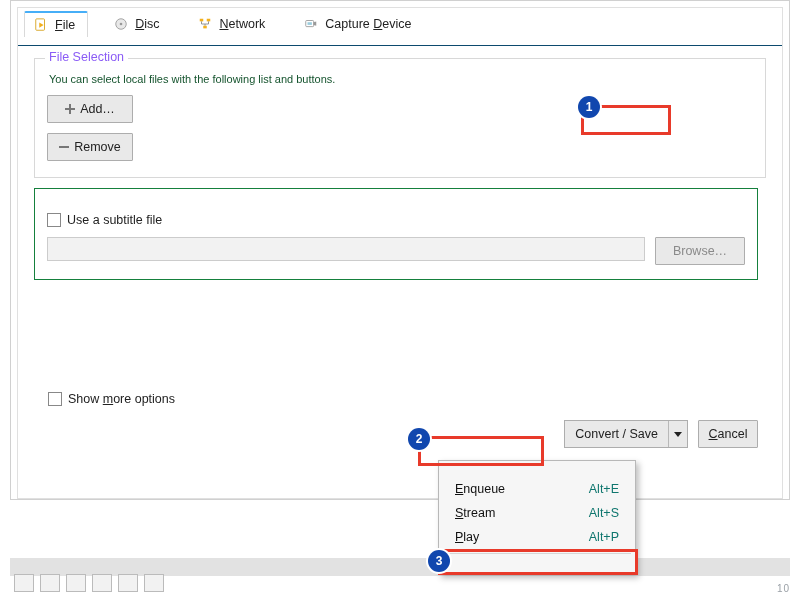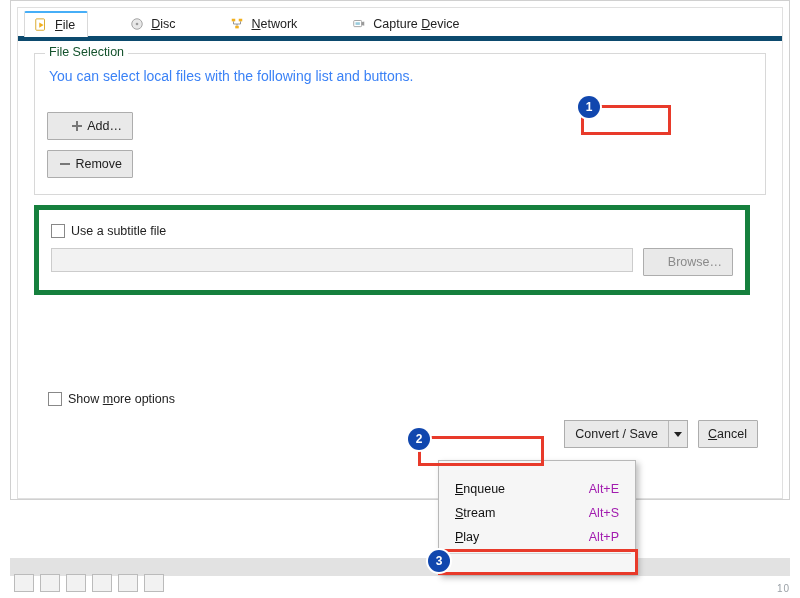--- a/index.html
+++ b/index.html
@@ -1,51 +1,51 @@
 <!DOCTYPE html>
 <html><head>
 <meta charset="utf-8">
 <style>
   * { box-sizing: border-box; font-family: "Segoe UI", Tahoma, sans-serif; }
   body { margin: 0; padding: 0; width: 800px; height: 598px; background: #fff; position: relative; overflow: hidden; }
   .frame { position: absolute; left: 10px; top: 0; right: 10px; border: 1px solid #d0d0d0; background: #fff; padding: 6px 6px 0 6px; }
   .dialog-body { background: #fff; border: 1px solid #e0e0e0; padding: 0 0 60px 0; }
-  .tabstrip { display: flex; border-bottom: 5px solid #0c4a6e; gap: 16px; padding: 2px 0 0 6px; }
+  .tabstrip { display: flex; border-bottom: 1px solid #0c4a6e; gap: 0; padding: 2px 0 9px 6px; }
   .tab { display: inline-flex; align-items: center; gap: 6px; padding: 4px 12px 4px 8px; font-size: 12.5px; color: #222; background: #f0f0f0; border: 1px solid transparent; border-bottom: none; margin-right: 16px; cursor: default; }
   .tab.active { background: #fff; border-color: #d9d9d9; border-top: 2px solid #46aef7; border-radius: 2px 2px 0 0; position: relative; top: 1px; }
   .tab.active .tab-label { position: relative; }
   .icon { width: 16px; height: 16px; display: inline-flex; align-items: center; justify-content: center; }
   .group { margin: 12px 16px 0 16px; border: 1px solid #d8d8d8; padding: 14px 12px 16px 12px; position: relative; }
-  .group-title { position: absolute; top: -9px; left: 10px; background: #fff; padding: 0 4px; font-size: 12.5px; color: #14532d; }
-  .subtext { font-size: 14px; color: #3b82f6; margin: 0 0 28px 2px; }
+  .group-title { position: absolute; top: -9px; left: 10px; background: #fff; padding: 0 4px; font-size: 12.5px; color: #8b5cf6; }
+  .subtext { font-size: 11px; color: #14532d; margin: 0 0 10px 2px; }
   .file-row { display: flex; gap: 10px; }
   .file-list { flex: 1; min-height: 108px; background: #fff; border: 1px solid #a8a8a8; padding: 2px 4px; font-size: 12.5px; color: #222; line-height: 1.45; overflow: hidden; }
   .file-item { white-space: nowrap; overflow: hidden; text-overflow: ellipsis; }
   .side-btns { width: 86px; display: flex; flex-direction: column; gap: 10px; }
-  .winbtn { display: inline-flex; align-items: center; justify-content: flex-end; gap: 5px; height: 28px; padding: 0 10px; font-size: 12.5px; color: #222; background: #e9e9e9; border: 1px solid #adadad; border-radius: 1px; cursor: default; }
+  .winbtn { display: inline-flex; align-items: center; justify-content: center; gap: 5px; height: 28px; padding: 0 10px; font-size: 12.5px; color: #222; background: #e9e9e9; border: 1px solid #adadad; border-radius: 1px; cursor: default; }
   .winbtn:disabled, .winbtn.disabled { color: #8a8a8a; }
-  .subtitle-group { margin: 10px 32px 0 16px; border: 5px solid #15803d; padding: 14px 12px 14px 12px; }
+  .subtitle-group { margin: 10px 24px 0 16px; border: 1px solid #15803d; padding: 24px 12px 14px 12px; }
   .chk-row { display: flex; align-items: center; gap: 6px; font-size: 12.5px; color: #222; }
   .chk { width: 14px; height: 14px; border: 1px solid #888; background: #fff; }
   .sub-input-row { display: flex; gap: 10px; margin-top: 10px; }
   .sub-input { flex: 1; height: 24px; background: #f2f2f2; border: 1px solid #ccc; }
   
   .options-row { position: absolute; left: 30px; bottom: 92px; display: flex; align-items: center; gap: 6px; font-size: 12.5px; color: #222; }
   .bottom-btns { position: absolute; right: 24px; bottom: 50px; display: flex; gap: 10px; align-items: center; }
   .split-btn { display: inline-flex; height: 28px; border: 1px solid #adadad; background: #e9e9e9; }
   .split-left { padding: 0 10px; display: inline-flex; align-items: center; font-size: 12.5px; color: #222; border-right: 1px solid #b8b8b8; }
   .split-right { width: 18px; display: inline-flex; align-items: center; justify-content: center; }
   .triangle-down { width: 0; height: 0; border-left: 4px solid transparent; border-right: 4px solid transparent; border-top: 5px solid #222; }
   
   .menu { position: absolute; right: 108px; bottom: -110px; width: 200px; background: #f6f6f6; border: 1px solid #b8b8b8; box-shadow: 3px 3px 6px rgba(0,0,0,.25); padding: 16px 2px; }
   
   .menu.body-abs { position: absolute; left: 438px; top: 460px; right: auto; bottom: auto; }
   .menu-item { display: flex; justify-content: space-between; padding: 5px 14px; font-size: 12.5px; color: #111; align-items: center; }
   .menu-item .il { }
-  .menu-item .sc { color: #a21caf; }
+  .menu-item .sc { color: #0f766e; }
   .menu-sep { height: 1px; background: #d6d6d6; margin: 4px 2px; }
   .menu-item.hot { background: #bfe1fb; }
   
   .redbox { position: absolute; border: 3px solid #e83a2a; pointer-events: none; }
   
   .badge { position: absolute; width: 22px; height: 22px; border-radius: 50%; background: #1147ae; color: #fff; font-weight: bold; font-size: 12px; display: flex; align-items: center; justify-content: center; box-shadow: 0 0 0 2px #fff; }
   
   .bg-bar { position: absolute; left: 10px; right: 10px; bottom: 22px; height: 18px; background: #e2e2e2; }
   .bg-icons { position: absolute; left: 14px; bottom: 6px; display: flex; gap: 6px; }
   .ghost-btn { width: 20px; height: 18px; border: 1px solid #bbb; background: #f2f2f2; }

